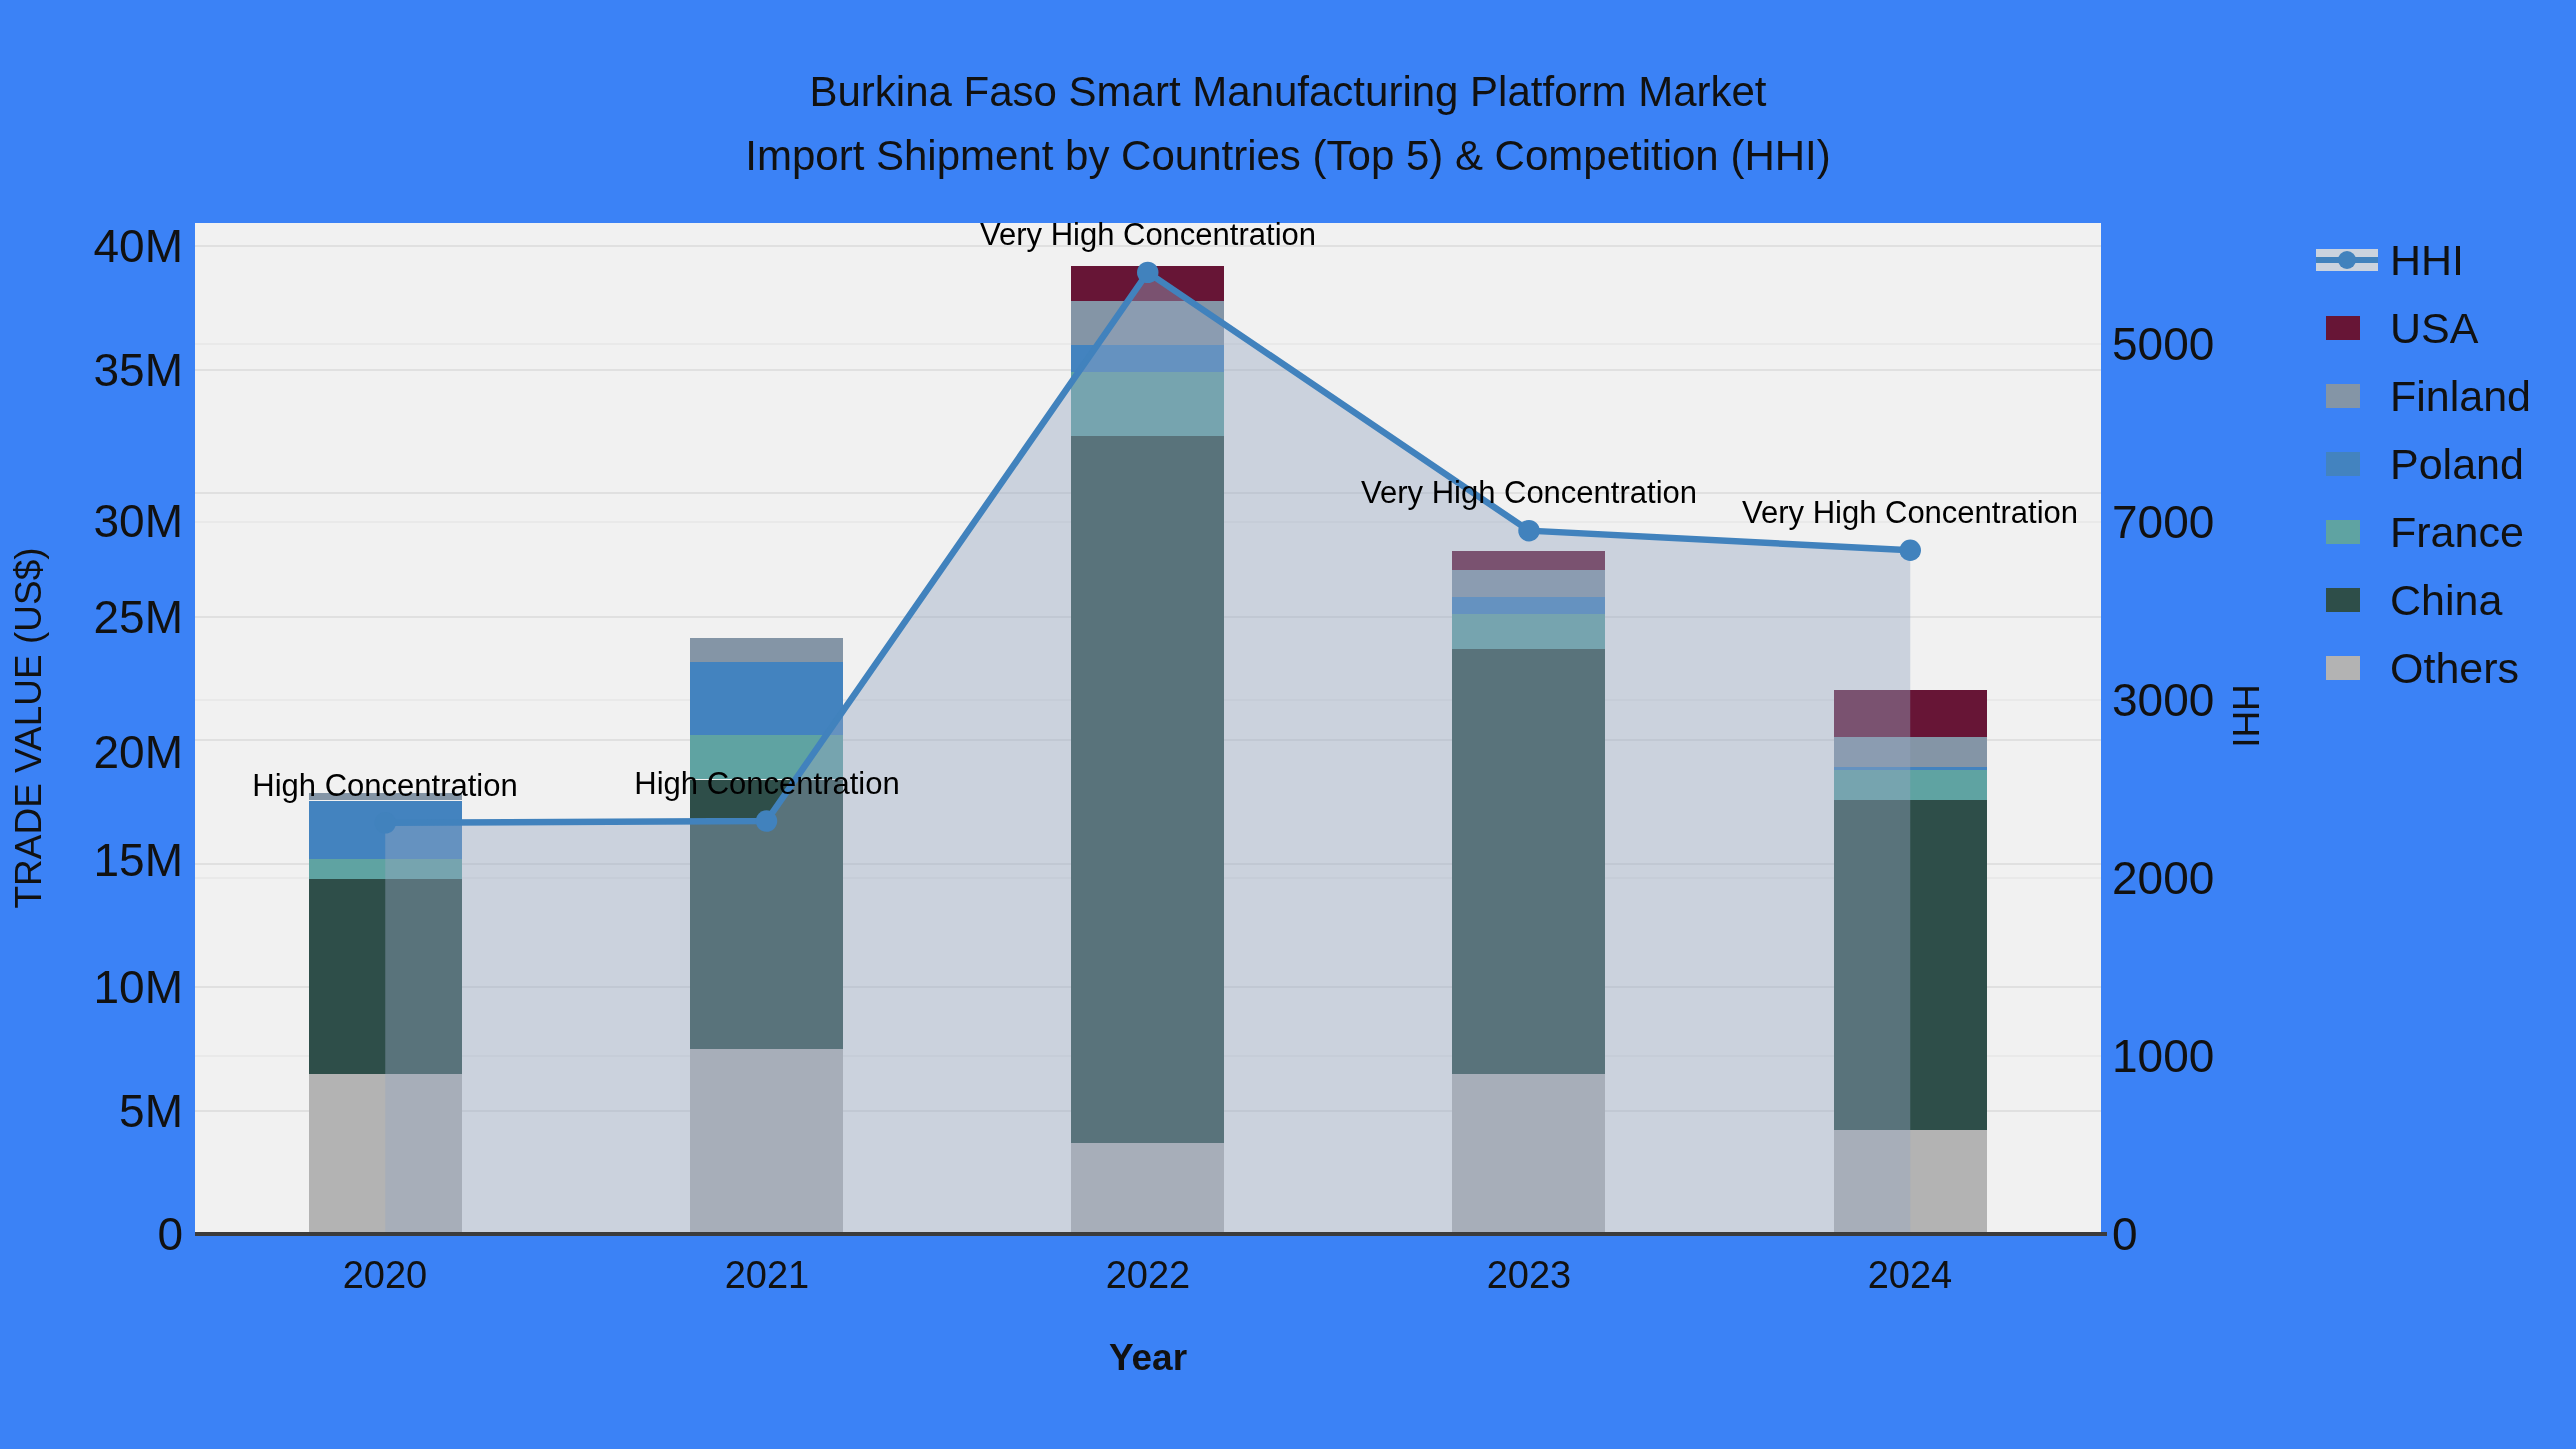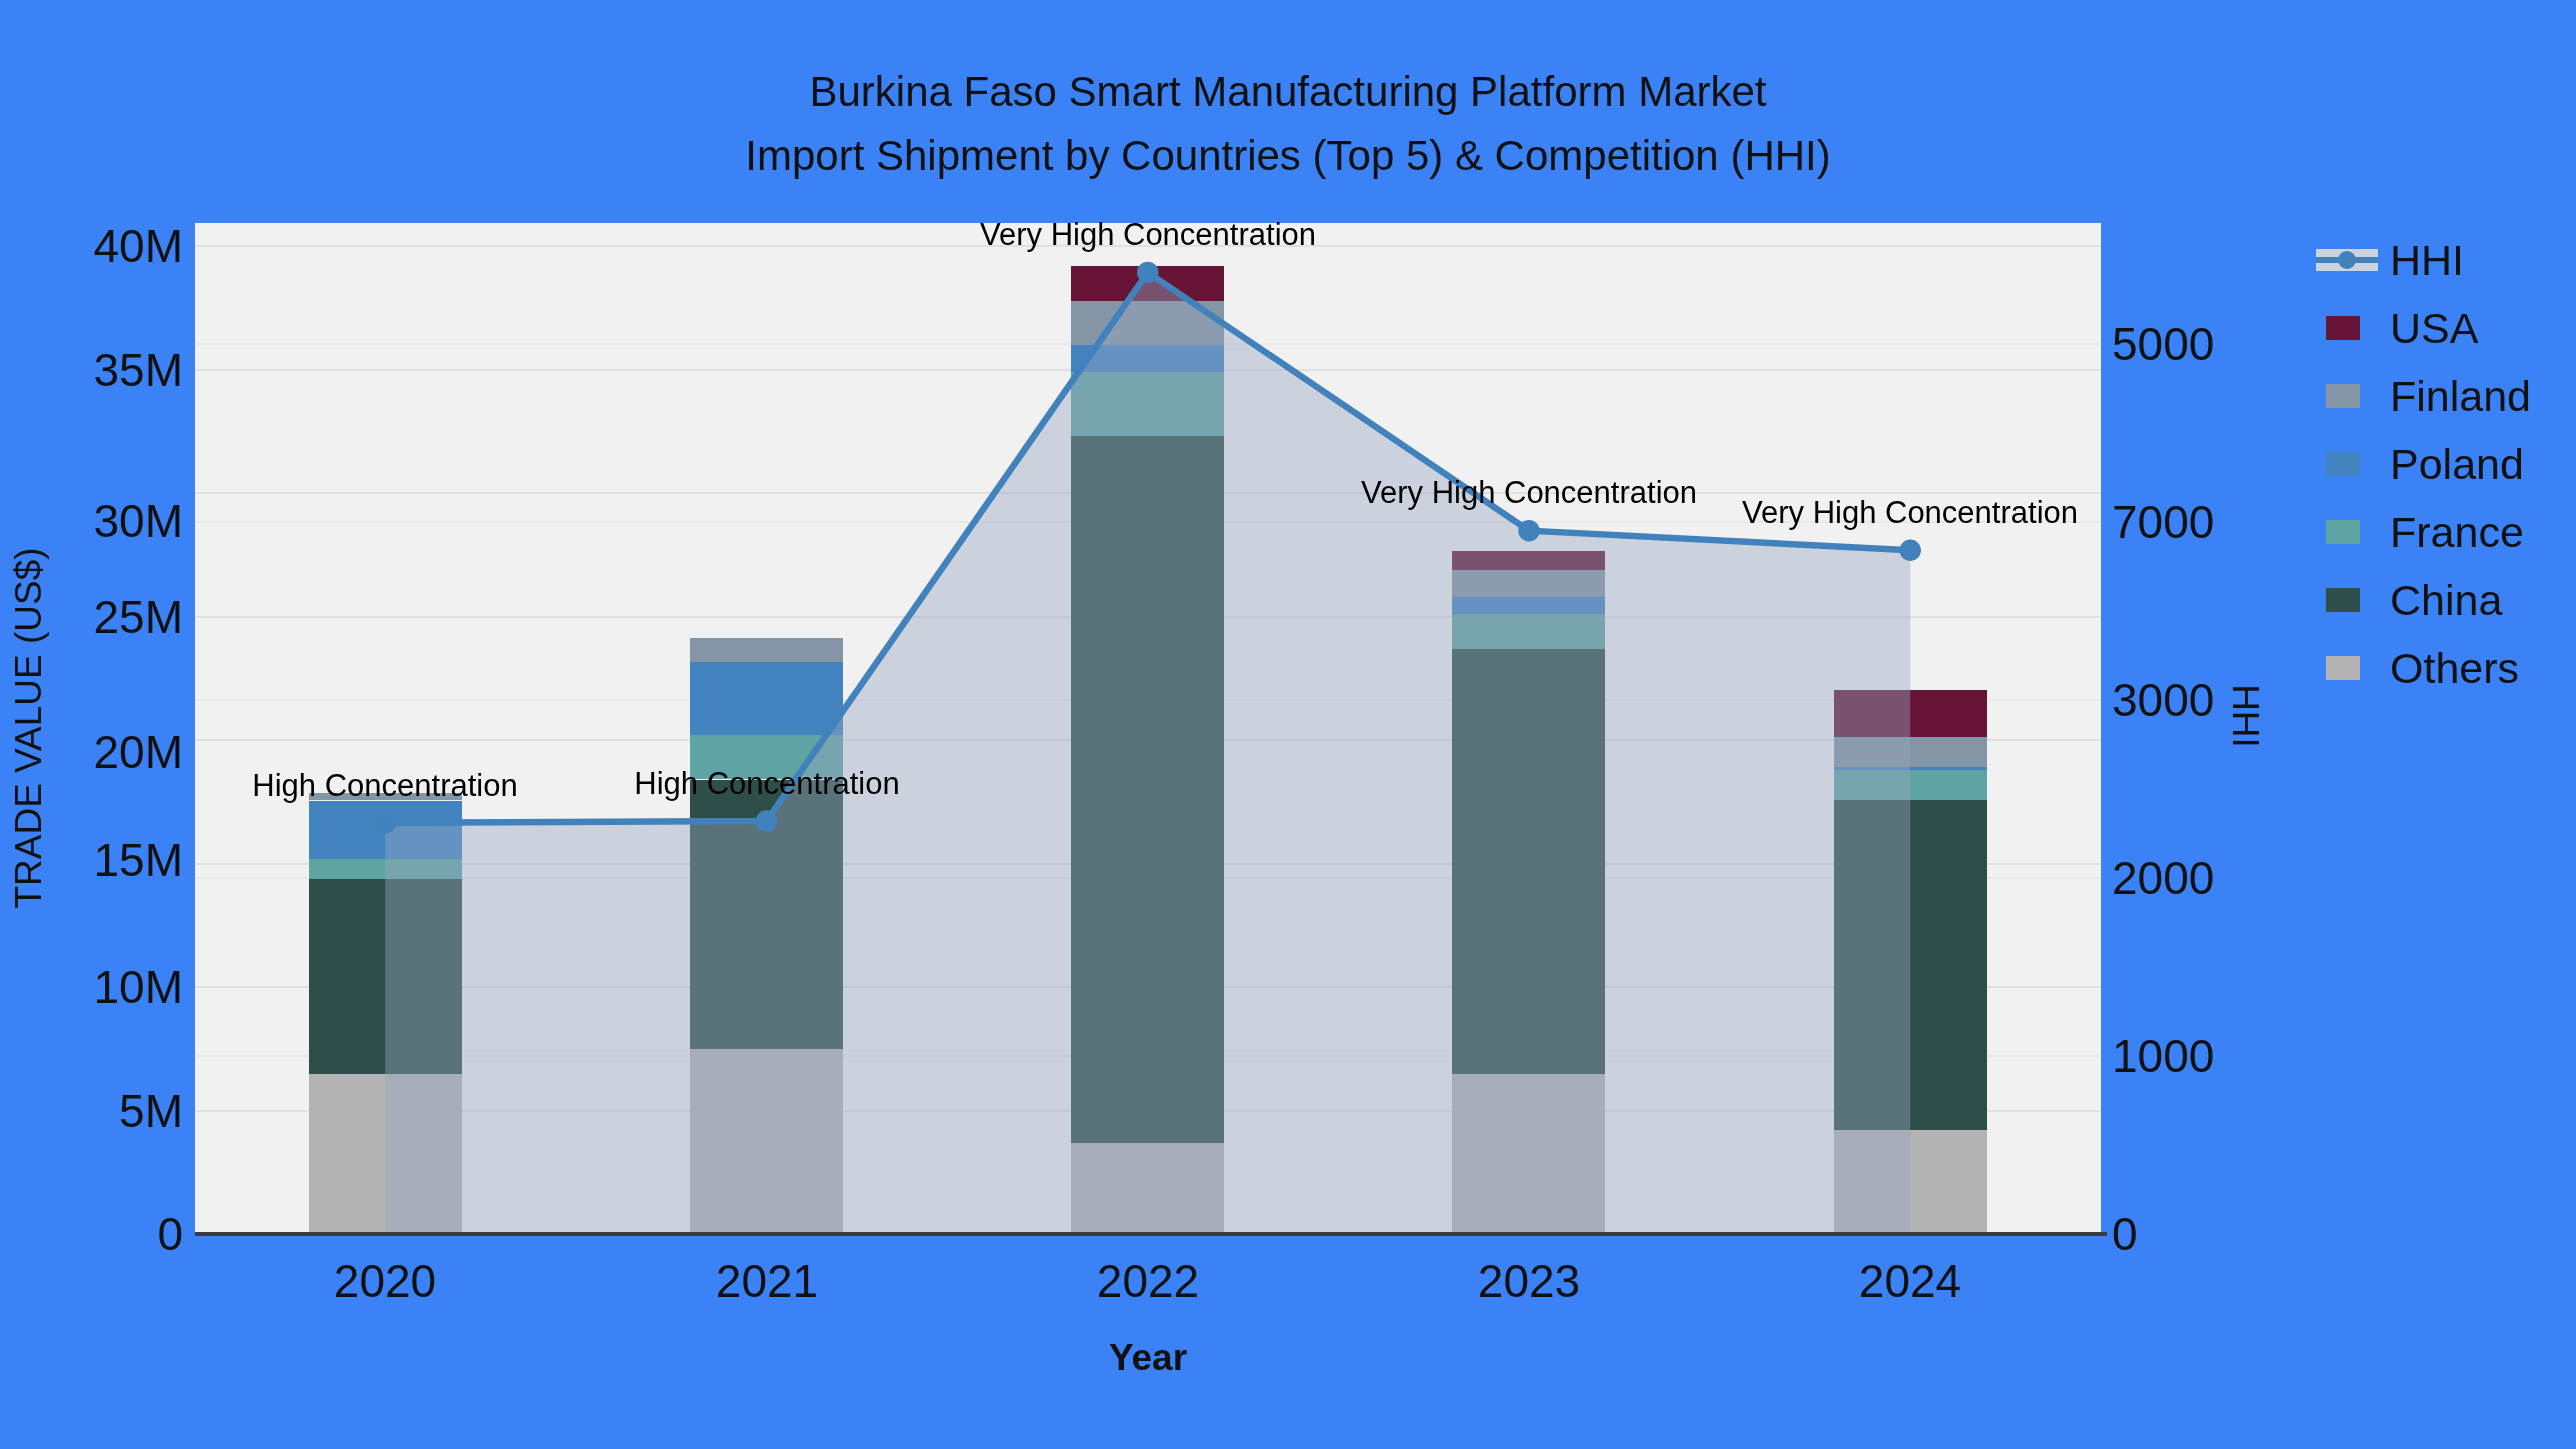--- a/index.html
+++ b/index.html
@@ -11,21 +11,21 @@
   .gridline{position:absolute;left:195px;width:1906px;height:2.1px;}
   .grid-left{background:#e0e0e0;}
   .grid-right{background:#e9e9e9;}
   .bar-seg{position:absolute;width:153px;}
   .baseline{position:absolute;left:195px;top:1232px;width:1912px;height:4.3px;background:#3b3b3b;}
   svg.overlay{position:absolute;left:0;top:0;width:2576px;height:1449px;pointer-events:none;}
   .ytick-left{position:absolute;left:0;width:183px;text-align:right;font-size:46px;color:#111;
        transform:translateY(-50%);white-space:nowrap;}
   .ytick-right{position:absolute;left:2112px;width:286px;text-align:left;font-size:46px;color:#111;
        transform:translateY(-50%);white-space:nowrap;}
-  .xtick{position:absolute;width:286px;text-align:center;font-size:46px;color:#111;
+  .xtick{position:absolute;width:286px;text-align:center;font-size:38px;color:#111;
        transform:translateX(-50%);top:1254px;white-space:nowrap;}
   .axis-title-y-left{position:absolute;left:29px;top:728px;transform:translate(-50%,-50%) rotate(-90deg);
        font-size:37px;color:#111;white-space:nowrap;}
   .axis-title-y-right{position:absolute;left:2245px;top:716px;transform:translate(-50%,-50%) rotate(90deg);
        font-size:37px;color:#111;white-space:nowrap;}
   .axis-title-x{position:absolute;left:1148px;top:1358px;transform:translate(-50%,-50%);
        font-size:37px;color:#111;white-space:nowrap;font-weight:bold;}
   .annotation{position:absolute;transform:translate(-50%,-50%);font-size:31px;color:#000;
        white-space:nowrap;font-weight:500;}
   .legend-item{position:absolute;left:2316px;height:0;}

